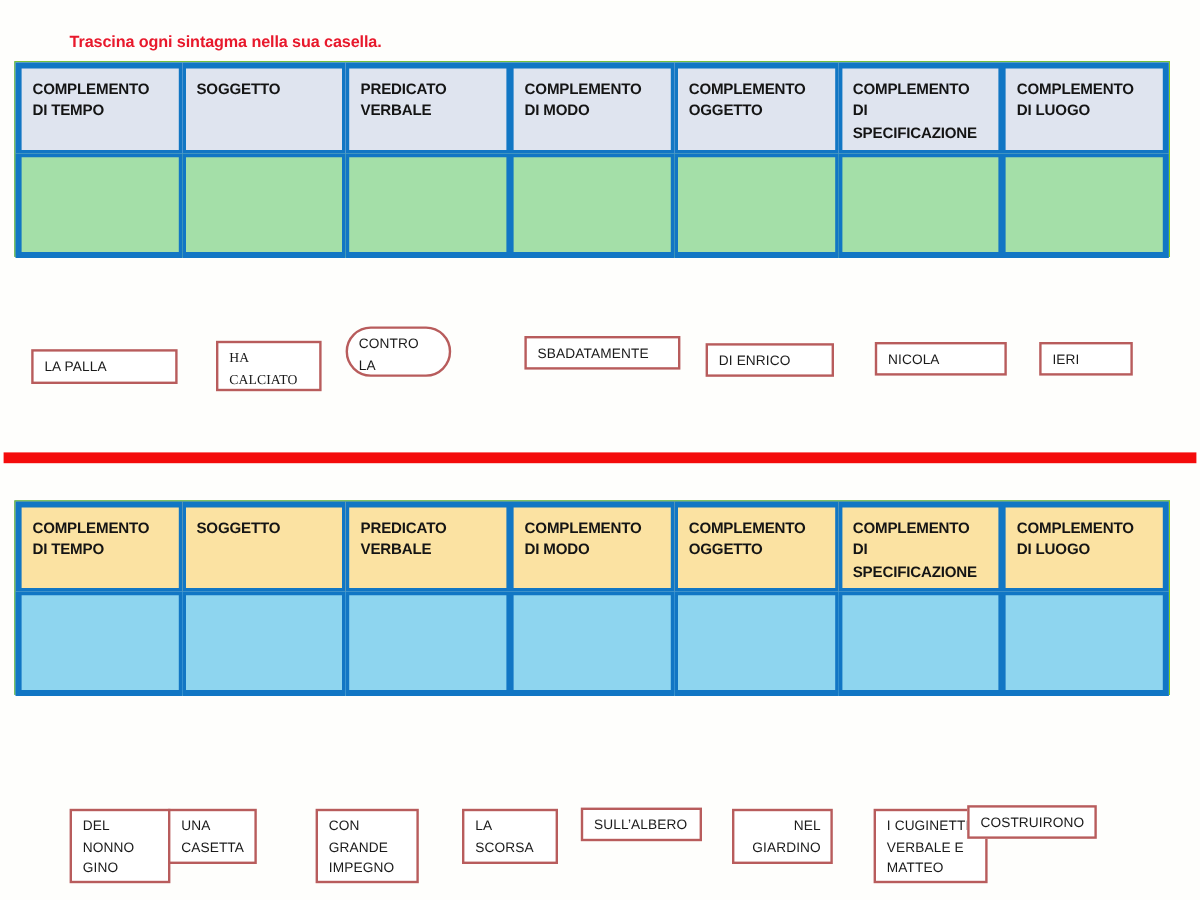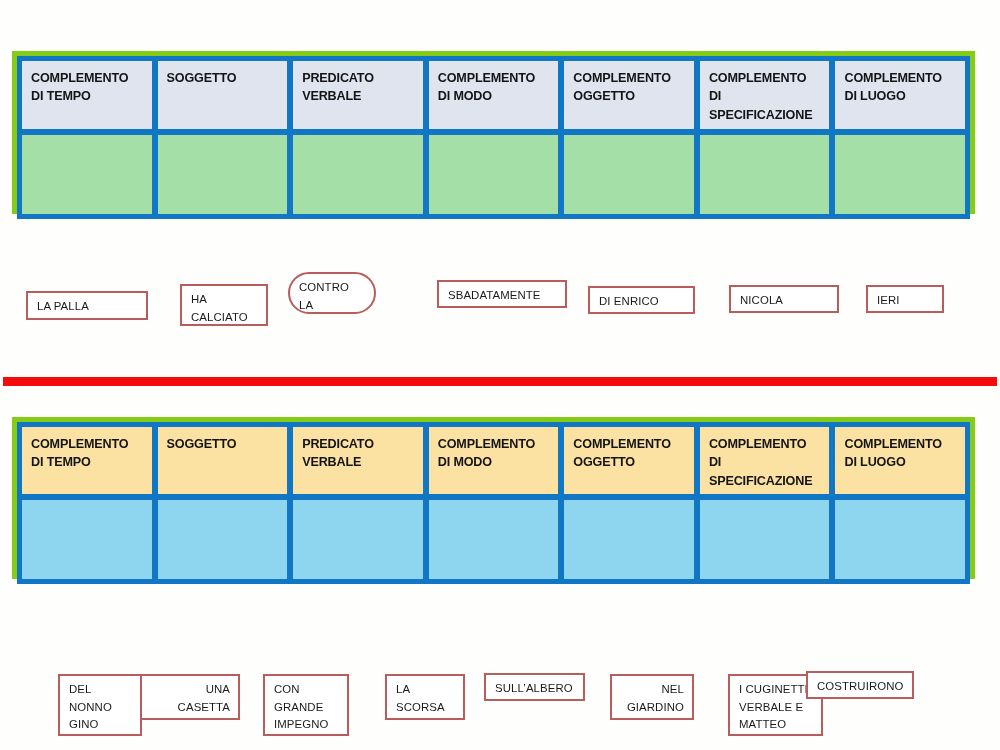--- a/index.html
+++ b/index.html
@@ -36,21 +36,21 @@
     white-space: nowrap;
   }
 
   
   .grid {
     position: absolute;
     box-sizing: border-box;
     background: #1176c4;
     display: flex;
     flex-direction: column;
-    border: 5px solid #84cc16;
+    border: 1px solid #84cc16;
   }
   .grid-row {
     display: flex;
     flex: 0 0 auto;
     width: 100%;
   }
   .grid-cell {
     box-sizing: border-box;
     flex: 1 1 0;
     margin: 0;
@@ -115,20 +115,21 @@
     padding: 5px 8px 5px 9px;
     white-space: pre-line;
     overflow: hidden;
   }
 </style>
 </head>
 <body>
 
 <div id="page">
 
+  <div class="instruction">Trascina ogni sintagma nella sua casella.</div>
 
   <div class="grid" id="grid-a">
     <div class="grid-row header-row">
       <div class="grid-cell">
         <div class="cell-inner"><span>COMPLEMENTO</span><br><span>DI TEMPO</span></div>
       </div>
       <div class="grid-cell">
         <div class="cell-inner"><span>SOGGETTO</span><br><span></span></div>
       </div>
       <div class="grid-cell">
@@ -167,21 +168,21 @@
           <div class="cell-inner"></div>
         </div>
       <div class="grid-cell">
           <div class="cell-inner"></div>
         </div>
     </div>
   </div>
 
   <div id="tiles-a">
       <div class="tile" style="left: 26px; top: 291px; width: 122px; height: 29px;">LA PALLA</div>
-      <div class="tile" style="left: 180px; top: 284px; width: 88px; height: 42px;">HA
+      <div class="tile" style="left: 180px; top: 284px; width: 88px; height: 42px; font-family: Liberation Serif, serif;">HA
 CALCIATO</div>
       <div class="tile" style="left: 288px; top: 272px; width: 88px; height: 42px; border-radius: 21px;">CONTRO LA
 FINESTRA</div>
       <div class="tile" style="left: 437px; top: 280px; width: 130px; height: 28px;">SBADATAMENTE</div>
       <div class="tile" style="left: 588px; top: 286px; width: 107px; height: 28px;">DI ENRICO</div>
       <div class="tile" style="left: 729px; top: 285px; width: 110px; height: 28px;">NICOLA</div>
       <div class="tile" style="left: 866px; top: 285px; width: 78px; height: 28px;">IERI</div>
     </div>
 
   <div class="separator"></div>
@@ -232,21 +233,21 @@
       <div class="grid-cell">
           <div class="cell-inner"></div>
         </div>
     </div>
   </div>
 
   <div id="tiles-b">
       <div class="tile" style="left: 30px; top: 674px; width: 84px; height: 62px; margin-left: 28px;">DEL
 NONNO
 GINO</div>
-      <div class="tile" style="left: 140px; top: 674px; width: 100px; height: 46px; text-align: right;">UNA
+      <div class="tile" style="left: 140px; top: 674px; width: 74px; height: 46px;">UNA
 CASETTA</div>
       <div class="tile" style="left: 263px; top: 674px; width: 86px; height: 62px;">CON
 GRANDE
 IMPEGNO</div>
       <div class="tile" style="left: 385px; top: 674px; width: 80px; height: 46px;">LA SCORSA
 ESTATE</div>
       <div class="tile" style="left: 484px; top: 673px; width: 101px; height: 28px;">SULL’ALBERO</div>
       <div class="tile" style="left: 610px; top: 674px; width: 84px; height: 46px; text-align: right;">NEL
 GIARDINO</div>
       <div class="tile" style="left: 728px; top: 674px; width: 95px; height: 62px;">I CUGINETTI

